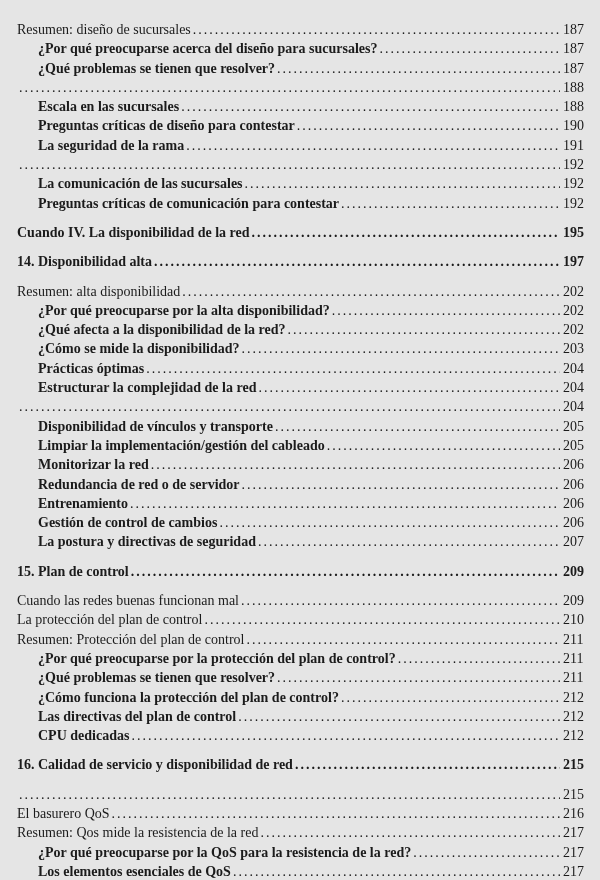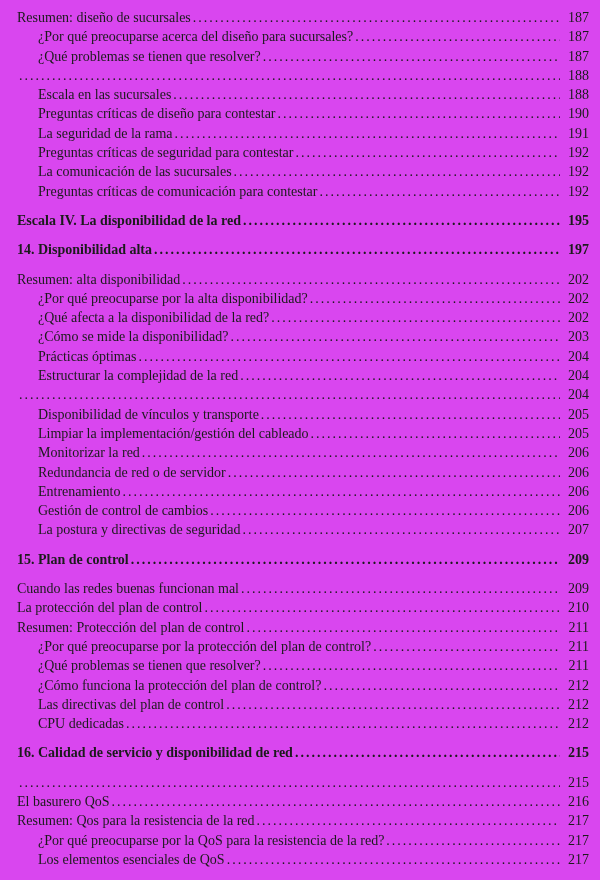--- a/index.html
+++ b/index.html
@@ -4,39 +4,40 @@
 <style>
   html, body {
     margin: 0;
     padding: 0;
     background: #ffffff;
   }
   .page {
     position: relative;
     width: 600px;
     height: 880px;
-    background: #d946ef;
+    background: #e5e5e5;
     color: #1b1b1b;
     font-family: "Liberation Serif", "DejaVu Serif", serif;
     font-size: 14px;
     box-sizing: border-box;
-    padding: 8px 11px 10px 17px;
+    padding: 20px 11px 10px 17px;
     overflow: hidden;
   }
   .toc {
     width: 100%;
   }
   .row {
     display: flex;
     align-items: baseline;
     line-height: 19.3px;
     white-space: nowrap;
   }
   .row.indent .title {
     padding-left: 21px;
+    font-weight: bold;
   }
   .row.bold {
     font-weight: bold;
   }
   .row.gap {
     margin-top: 10px;
   }
   .title {
     flex: 0 0 auto;
   }
@@ -46,21 +47,20 @@
     margin: 0 3px 0 2px;
     min-width: 10px;
   }
   .leader::after {
     content: "........................................................................................................................................................................................................";
     letter-spacing: 2px;
   }
   .num {
     flex: 0 0 auto;
     min-width: 26px;
-    text-align: right;
   }
 </style>
 </head>
 <body>
 
 <div class="page">
   <div class="toc">
       <div class="row">
     <span class="title">Resumen: diseño de sucursales</span>
     <span class="leader"></span>
@@ -89,36 +89,35 @@
     <span class="title">Preguntas críticas de diseño para contestar</span>
     <span class="leader"></span>
     <span class="num">190</span>
   </div>
       <div class="row indent">
     <span class="title">La seguridad de la rama</span>
     <span class="leader"></span>
     <span class="num">191</span>
   </div>
       <div class="row indent">
-    <span class="title">Preguntas críticas de seguridad para contestar</span>
     <span class="leader"></span>
     <span class="num">192</span>
   </div>
       <div class="row indent">
     <span class="title">La comunicación de las sucursales</span>
     <span class="leader"></span>
     <span class="num">192</span>
   </div>
       <div class="row indent">
     <span class="title">Preguntas críticas de comunicación para contestar</span>
     <span class="leader"></span>
     <span class="num">192</span>
   </div>
       <div class="row bold gap">
-    <span class="title">Escala IV. La disponibilidad de la red</span>
+    <span class="title">Cuando IV. La disponibilidad de la red</span>
     <span class="leader"></span>
     <span class="num">195</span>
   </div>
       <div class="row bold gap">
     <span class="title">14. Disponibilidad alta</span>
     <span class="leader"></span>
     <span class="num">197</span>
   </div>
       <div class="row gap">
     <span class="title">Resumen: alta disponibilidad</span>
@@ -242,21 +241,21 @@
       <div class="row gap">
     <span class="leader"></span>
     <span class="num">215</span>
   </div>
       <div class="row">
     <span class="title">El basurero QoS</span>
     <span class="leader"></span>
     <span class="num">216</span>
   </div>
       <div class="row">
-    <span class="title">Resumen: Qos para la resistencia de la red</span>
+    <span class="title">Resumen: Qos mide la resistencia de la red</span>
     <span class="leader"></span>
     <span class="num">217</span>
   </div>
       <div class="row indent">
     <span class="title">¿Por qué preocuparse por la QoS para la resistencia de la red?</span>
     <span class="leader"></span>
     <span class="num">217</span>
   </div>
       <div class="row indent">
     <span class="title">Los elementos esenciales de QoS</span>

